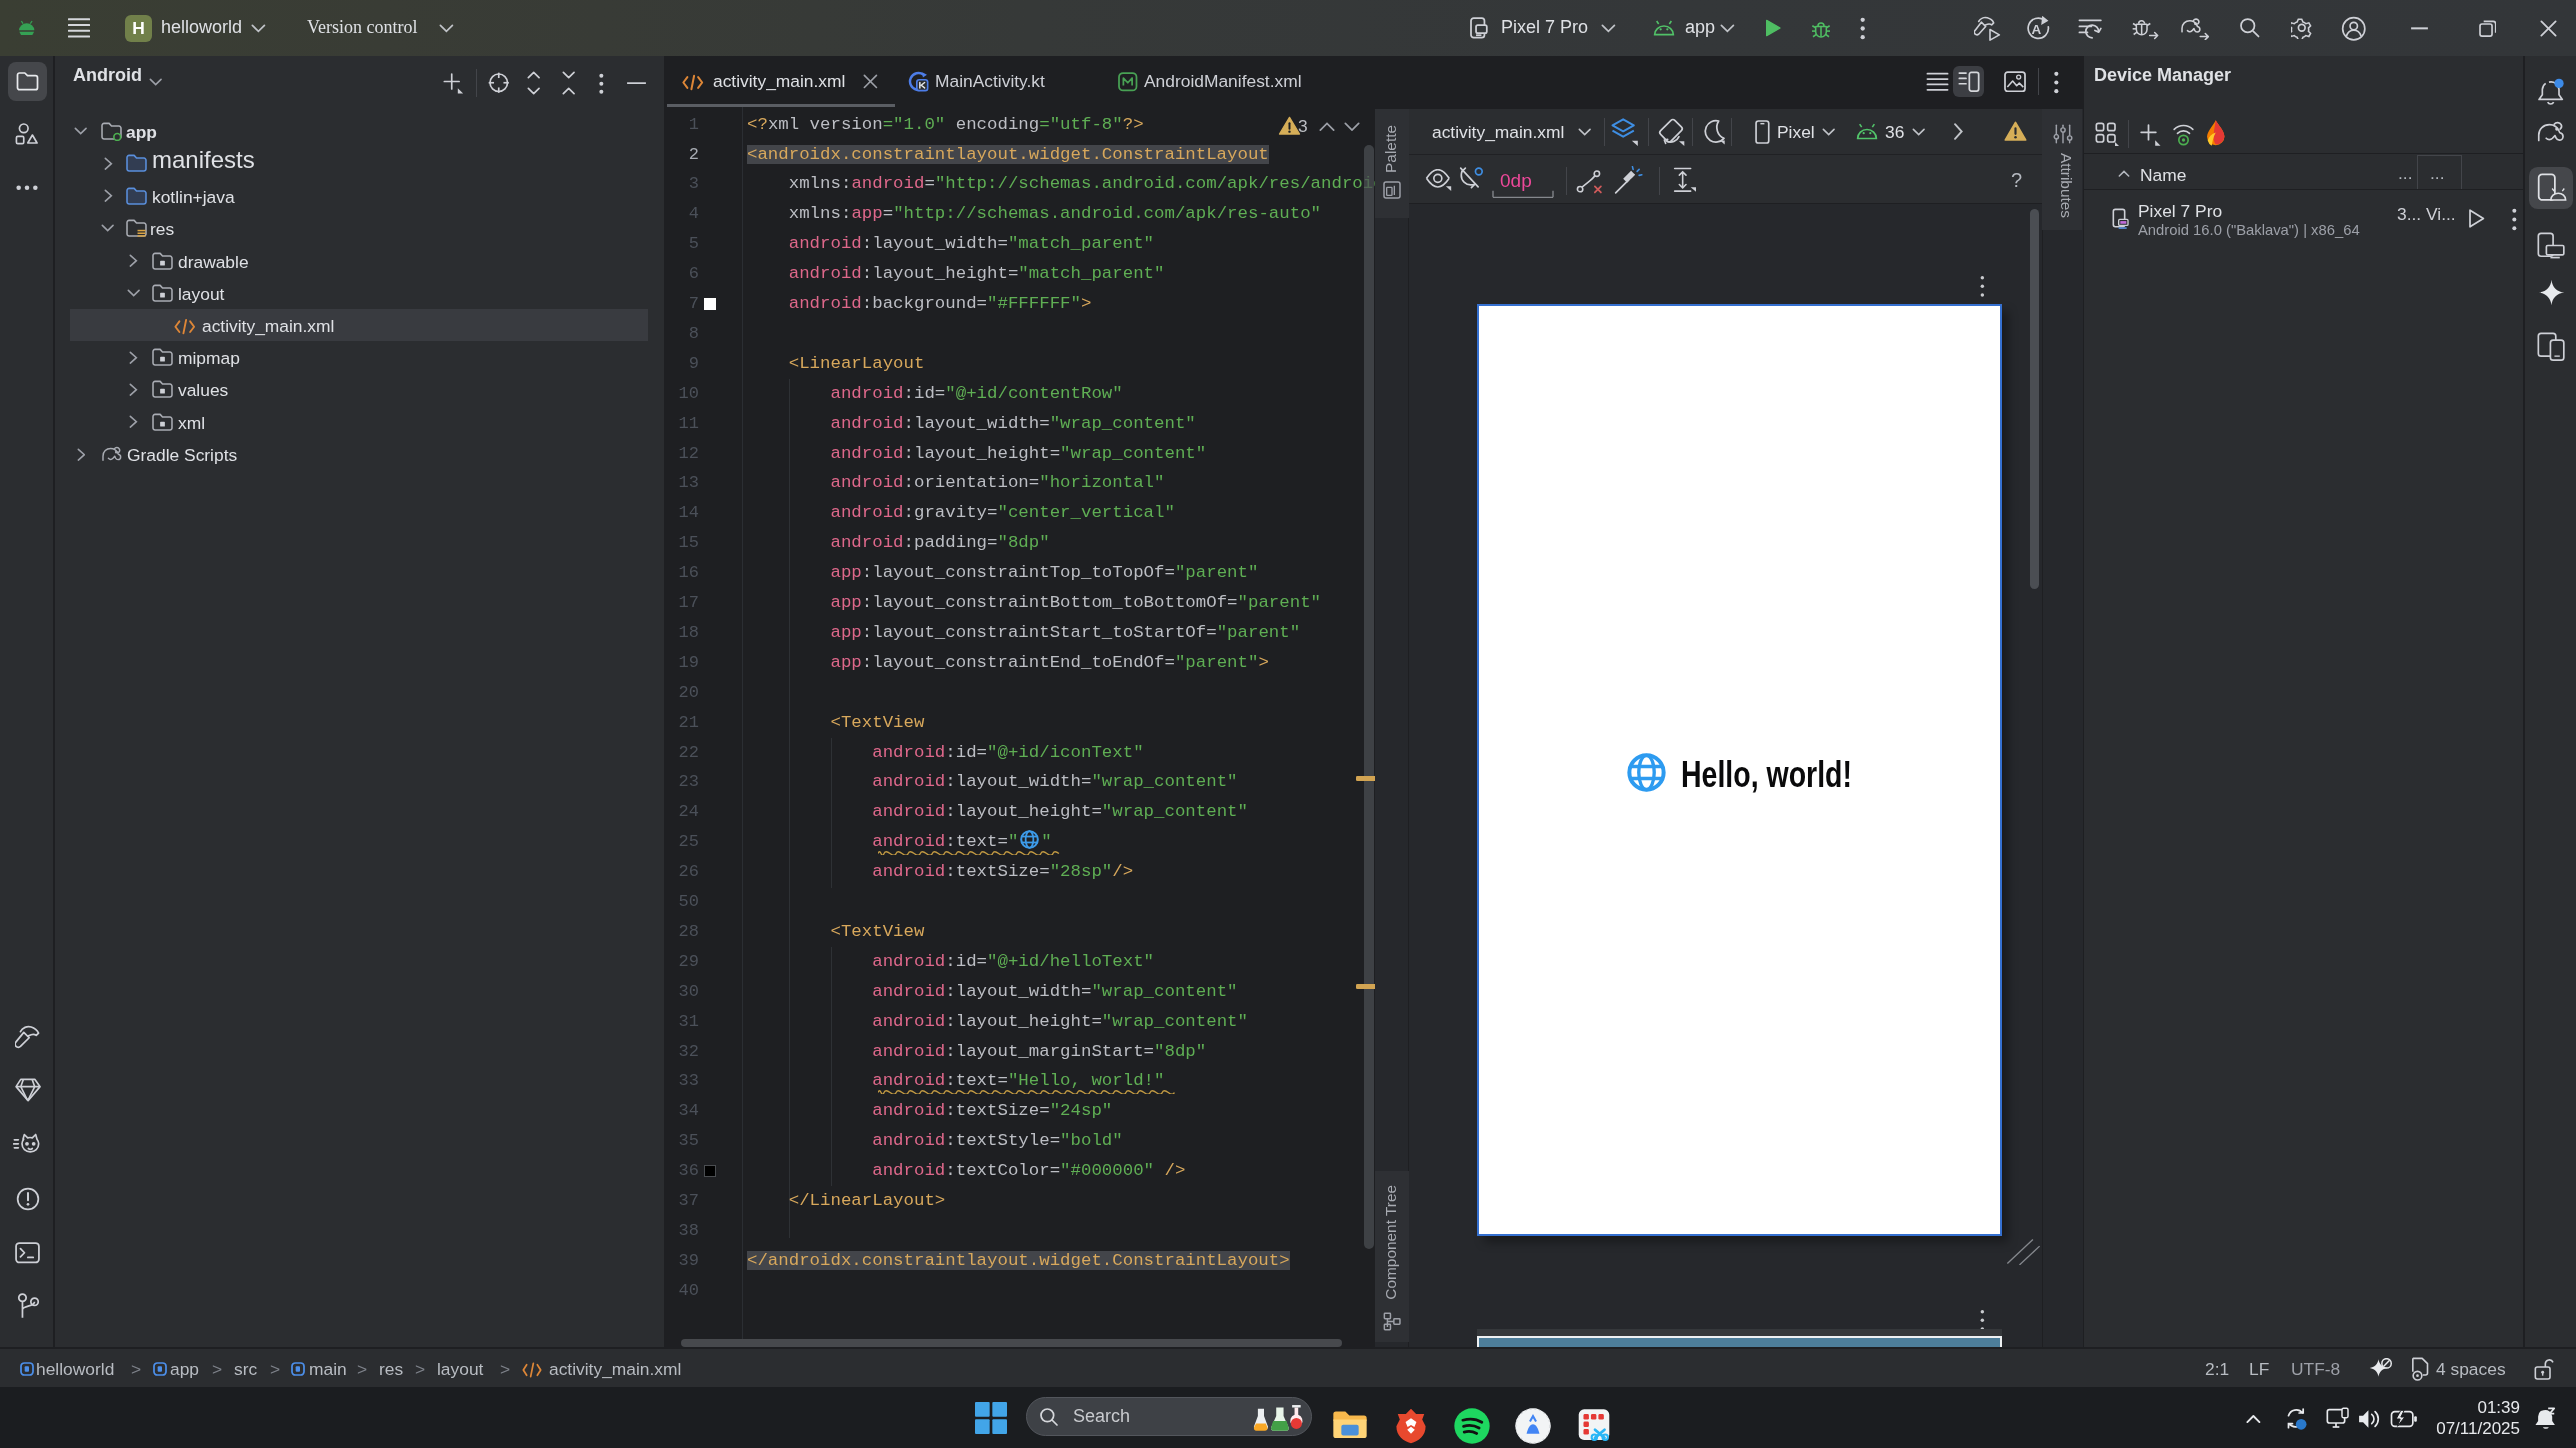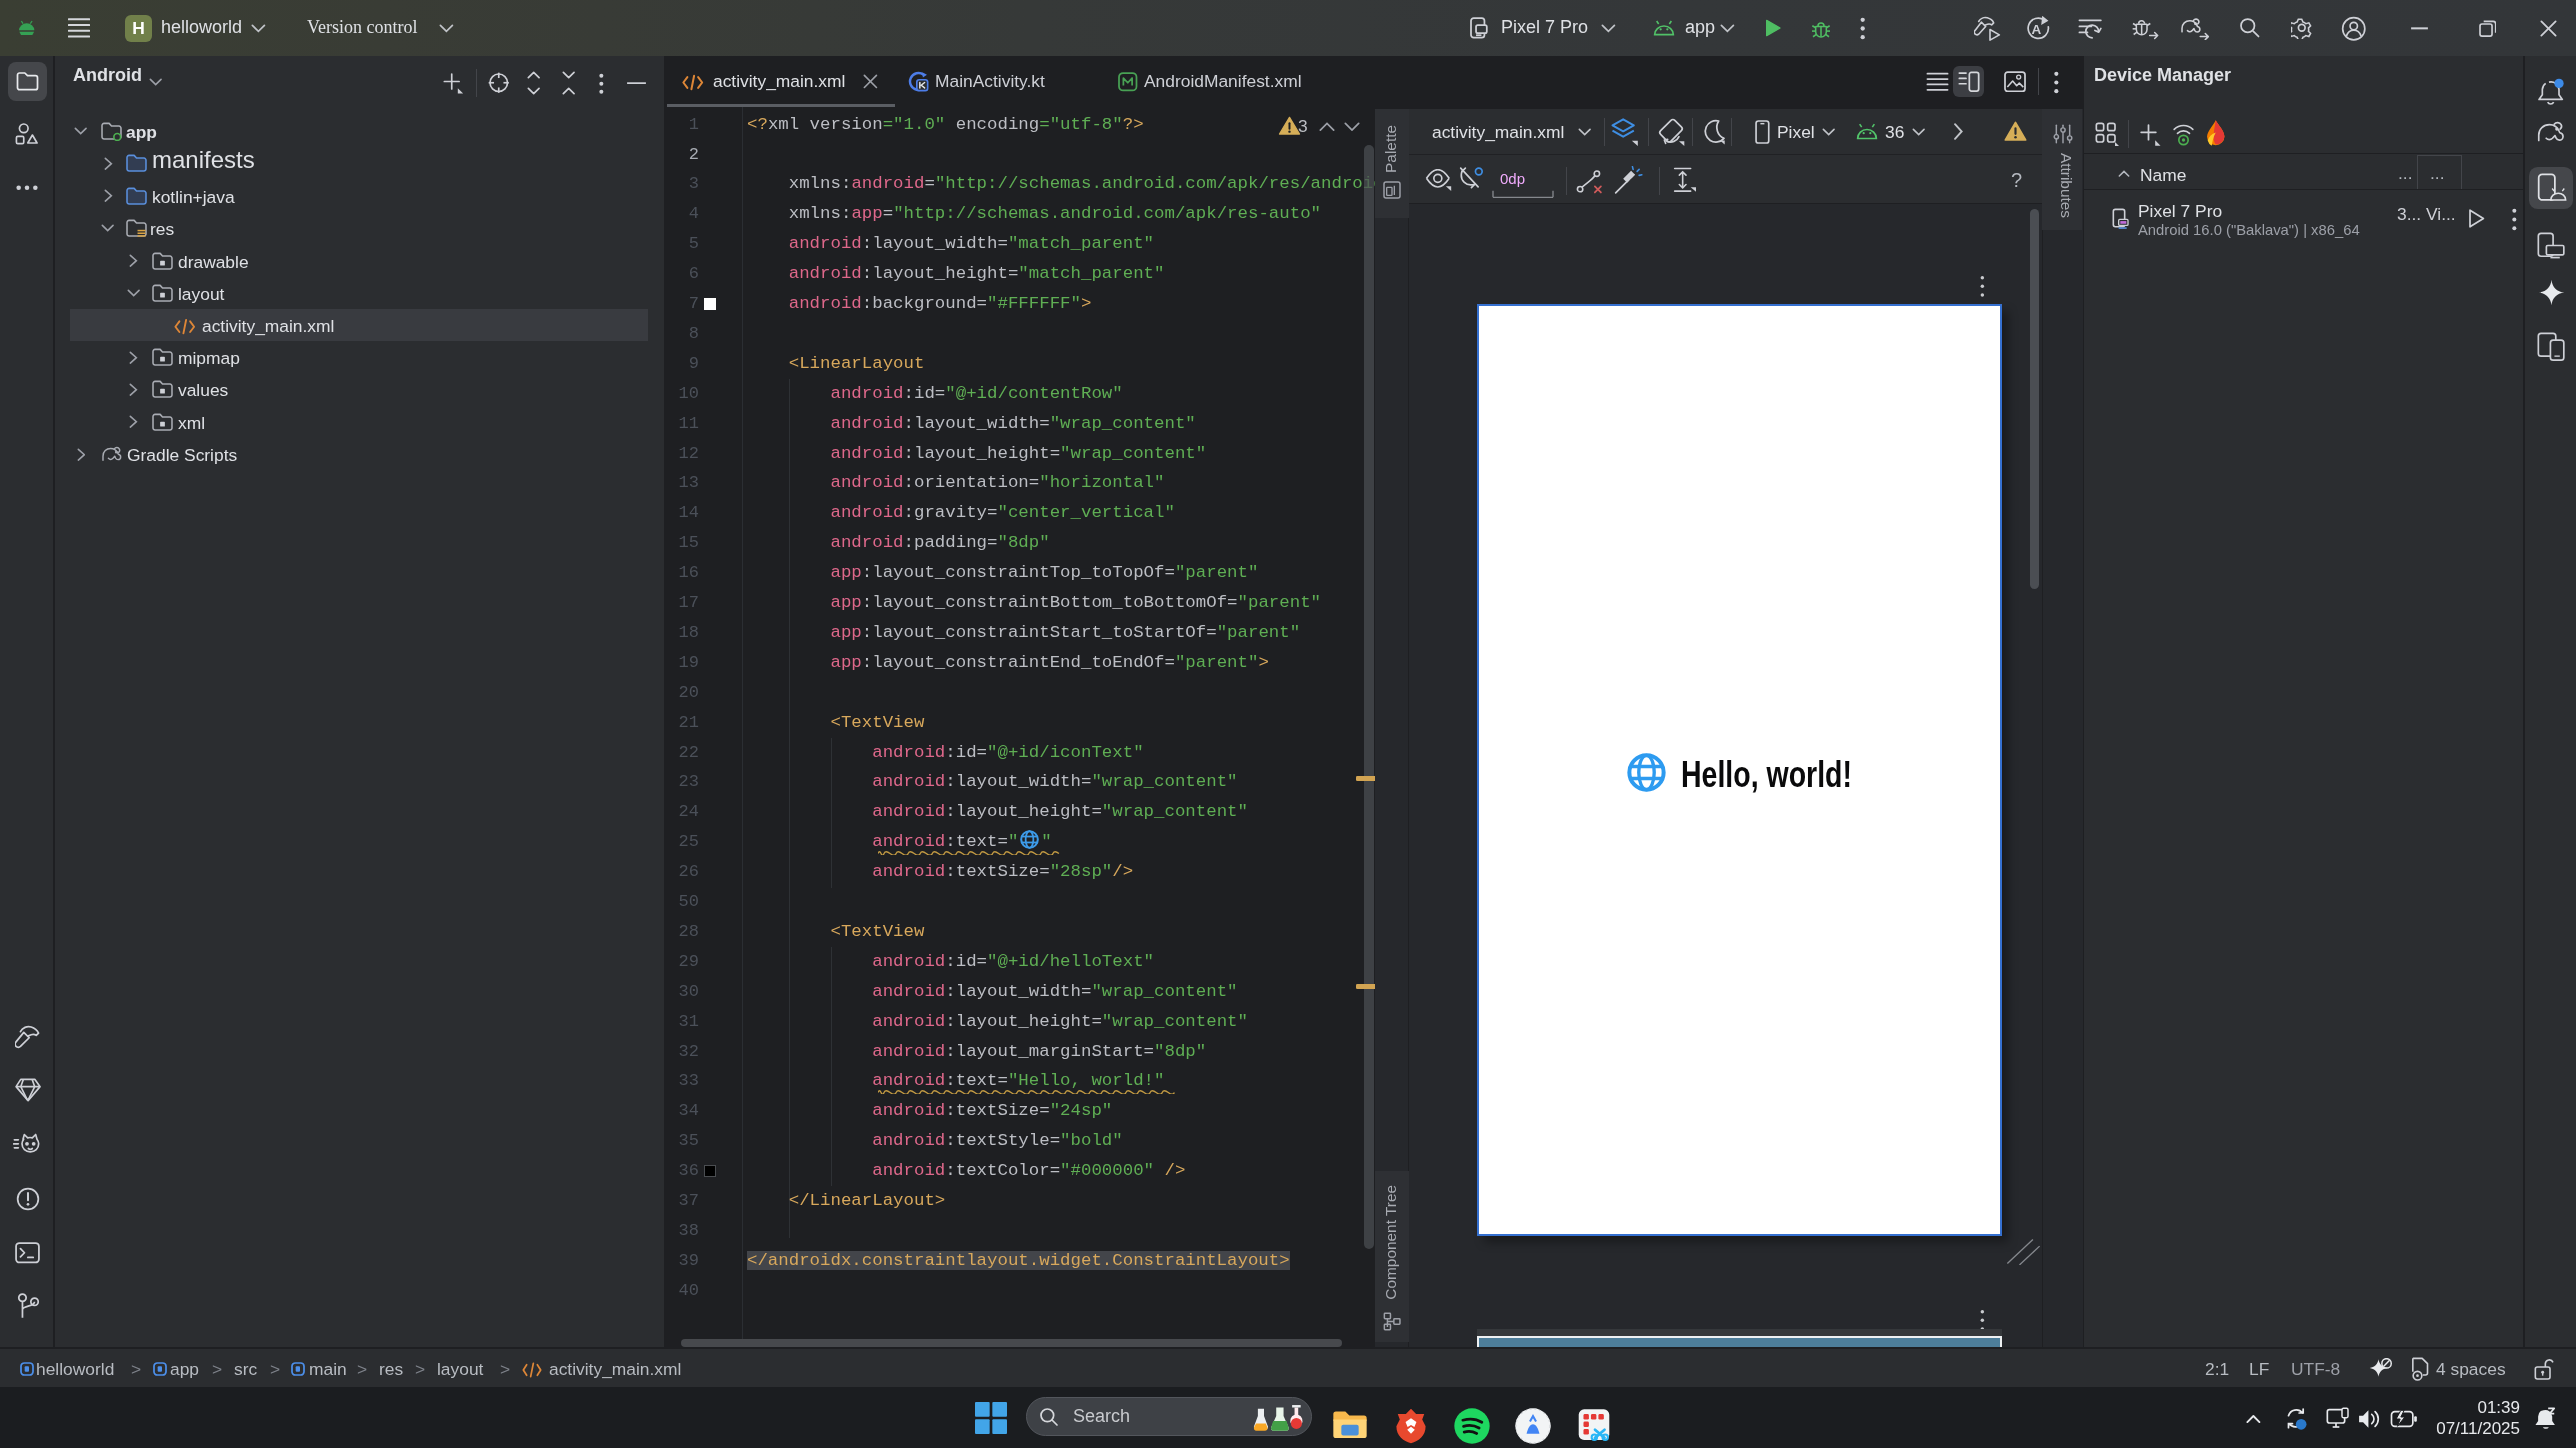--- a/index.html
+++ b/index.html
@@ -426,20 +426,21 @@
     <div class="guide" style="left:167px;top:840px;height:239px;"></div>
     <svg class="abs" style="left:214px;top:743px" width="185" height="5.4" viewBox="0 0 276 8">
             <path d="M0 5.2 Q 2.25 0 4.50 5.2 T 9.00 5.2 T 18.00 5.2 T 27.00 5.2 T 36.00 5.2 T 45.00 5.2 T 54.00 5.2 T 63.00 5.2 T 72.00 5.2 T 81.00 5.2 T 90.00 5.2 T 99.00 5.2 T 108.00 5.2 T 117.00 5.2 T 126.00 5.2 T 135.00 5.2 T 144.00 5.2 T 153.00 5.2 T 162.00 5.2 T 171.00 5.2 T 180.00 5.2 T 189.00 5.2 T 198.00 5.2 T 207.00 5.2 T 216.00 5.2 T 225.00 5.2 T 234.00 5.2 T 243.00 5.2 T 252.00 5.2 T 261.00 5.2 T 270.00 5.2 " fill="none" stroke="#C29A43" stroke-width="2"></path>
           </svg>
     <svg class="abs" style="left:214px;top:982px" width="297" height="5.4" viewBox="0 0 442 8">
             <path d="M0 5.2 Q 2.25 0 4.50 5.2 T 9.00 5.2 T 18.00 5.2 T 27.00 5.2 T 36.00 5.2 T 45.00 5.2 T 54.00 5.2 T 63.00 5.2 T 72.00 5.2 T 81.00 5.2 T 90.00 5.2 T 99.00 5.2 T 108.00 5.2 T 117.00 5.2 T 126.00 5.2 T 135.00 5.2 T 144.00 5.2 T 153.00 5.2 T 162.00 5.2 T 171.00 5.2 T 180.00 5.2 T 189.00 5.2 T 198.00 5.2 T 207.00 5.2 T 216.00 5.2 T 225.00 5.2 T 234.00 5.2 T 243.00 5.2 T 252.00 5.2 T 261.00 5.2 T 270.00 5.2 T 279.00 5.2 T 288.00 5.2 T 297.00 5.2 T 306.00 5.2 T 315.00 5.2 T 324.00 5.2 T 333.00 5.2 T 342.00 5.2 T 351.00 5.2 T 360.00 5.2 T 369.00 5.2 T 378.00 5.2 T 387.00 5.2 T 396.00 5.2 T 405.00 5.2 T 414.00 5.2 T 423.00 5.2 T 432.00 5.2 T 441.00 5.2 " fill="none" stroke="#C29A43" stroke-width="2"></path>
           </svg>
     <div class="ln" style="top:2.7px">1</div>
     <div class="cl" style="top:2.7px"><span class="t">&lt;?</span><span class="w">xml version</span><span class="g">="1.0"</span><span class="w"> encoding</span><span class="g">="utf-8"</span><span class="t">?&gt;</span></div>
     <div class="ln" style="top:33px;color:#A8ACB3;">2</div>
+    <div class="cl" style="top:33px"><span class="t hl">&lt;androidx.constraintlayout.widget.ConstraintLayout</span></div>
     <div class="ln" style="top:62px">3</div>
     <div class="cl" style="top:62px">    <span class="w">xmlns:</span><span class="p">android</span><span class="w">=</span><span class="g">"http://schemas.android.com/apk/res/android"</span></div>
     <div class="ln" style="top:92px">4</div>
     <div class="cl" style="top:92px">    <span class="w">xmlns:</span><span class="p">app</span><span class="w">=</span><span class="g">"http://schemas.android.com/apk/res-auto"</span></div>
     <div class="ln" style="top:122px">5</div>
     <div class="cl" style="top:122px">    <span class="p">android</span><span class="w">:layout_width=</span><span class="g">"match_parent"</span></div>
     <div class="ln" style="top:152px">6</div>
     <div class="cl" style="top:152px">    <span class="p">android</span><span class="w">:layout_height=</span><span class="g">"match_parent"</span></div>
     <div class="ln" style="top:182px">7</div>
     <div class="cl" style="top:182px">    <span class="p">android</span><span class="w">:background=</span><span class="g">"#FFFFFF"</span><span class="t">&gt;</span></div>
@@ -649,21 +650,21 @@
     <path d="M31 26 l8 0 0 7 z" fill="#CED0D6"></path>
   </svg>
   <svg class="abs" style="left:83px;top:110px" width="25.5" height="27" viewBox="0 0 38 40">
     <g fill="none" stroke="#CED0D6" stroke-width="2.5" stroke-linecap="round">
       <path d="M6 8 c0 0-4 9 3 16 s16 3 16 3"></path>
       <path d="M6 8 l5-5 M25 27 l-5 5"></path>
       <line x1="4" y1="3" x2="30" y2="31"></line>
     </g>
     <circle cx="31" cy="8" r="5" fill="#2B2D30" stroke="#3E8EE3" stroke-width="2.5"></circle>
   </svg>
-  <div class="abs" style="left:125px;top:114px;color:#f0abfc;font-size:15px;">0dp</div>
+  <div class="abs" style="left:125px;top:114px;color:#ec4899;font-size:19px;">0dp</div>
   <svg class="abs" style="left:117px;top:134px" width="62" height="8" viewBox="0 0 92 12">
     <path d="M1 1 v10 M1 11 h90 M91 1 v10" fill="none" stroke="#85888D" stroke-width="2"></path>
   </svg>
   <div class="sep" style="left:191px;top:111px;height:28px;"></div>
   <svg class="abs" style="left:201px;top:113px" width="27" height="25.5" viewBox="0 0 40 38">
     <circle cx="6" cy="30" r="4" fill="none" stroke="#CED0D6" stroke-width="2.4"></circle>
     <circle cx="31" cy="7" r="4" fill="none" stroke="#CED0D6" stroke-width="2.4"></circle>
     <path d="M9 27 C14 22 24 16 28 10" fill="none" stroke="#CED0D6" stroke-width="2.4"></path>
     <g stroke="#D05B5B" stroke-width="2.6" stroke-linecap="round">
           <line x1="28" y1="26" x2="37" y2="35"></line>

